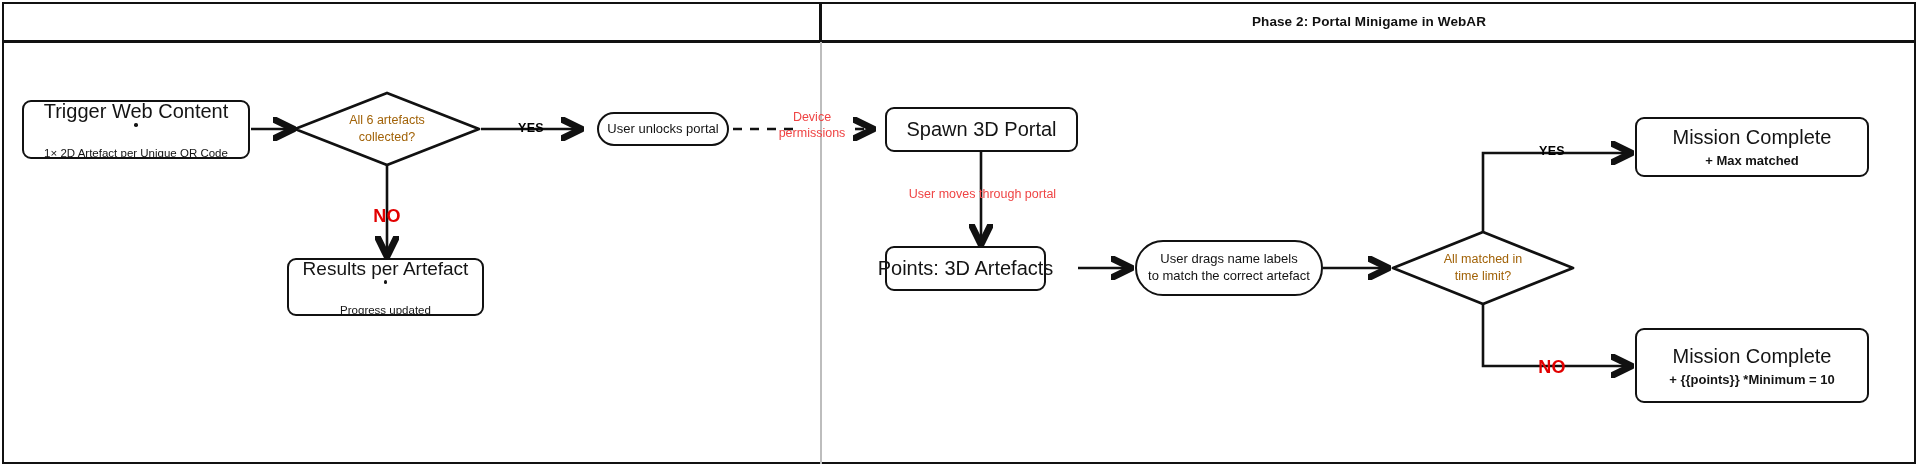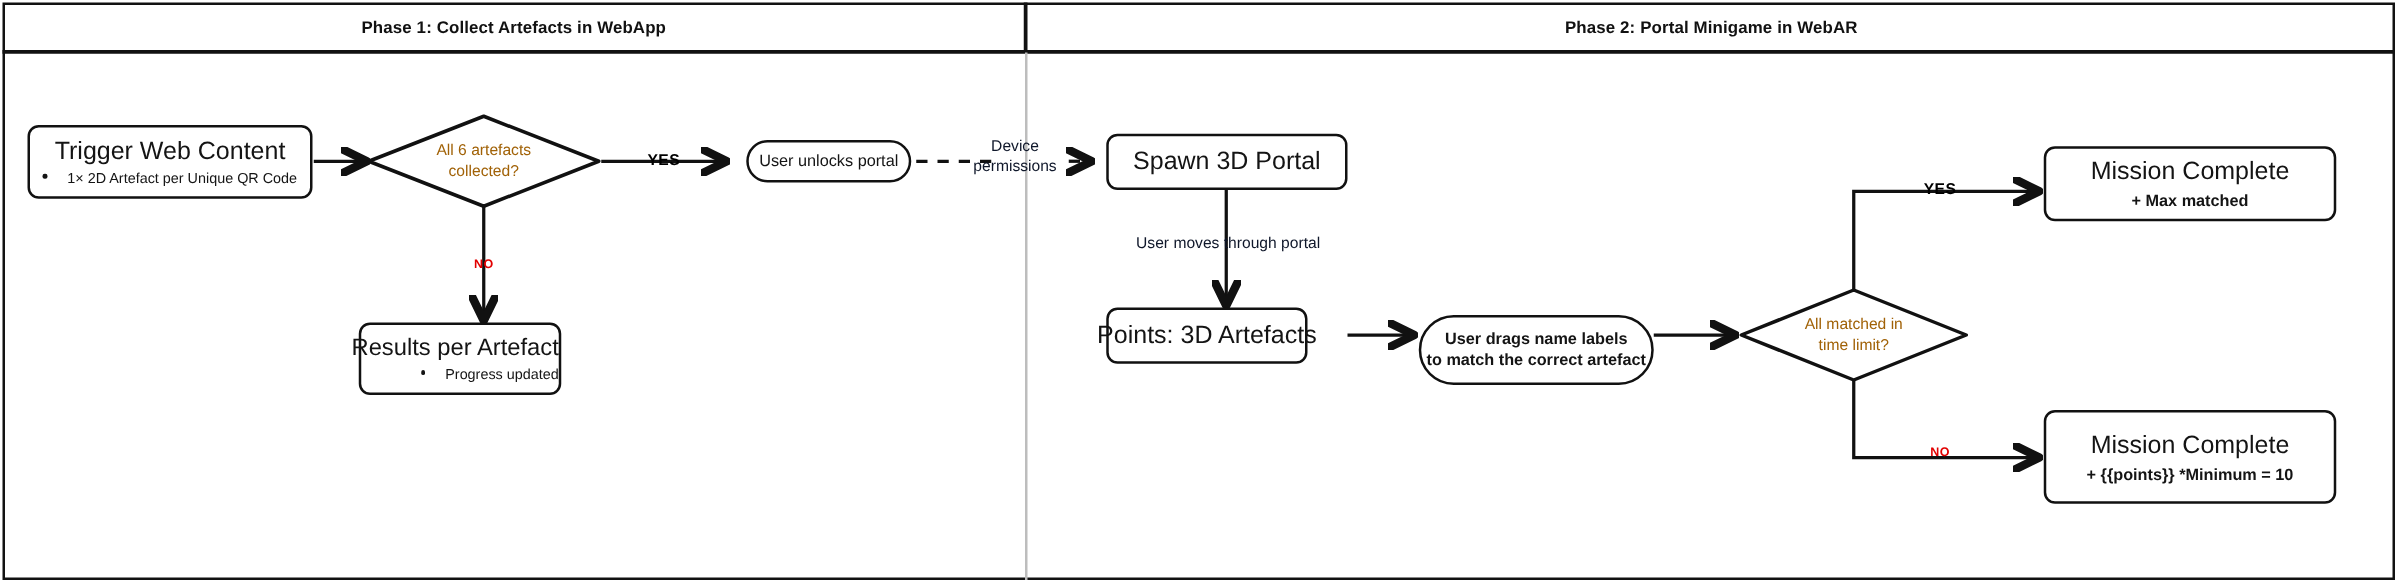--- a/index.html
+++ b/index.html
@@ -37,53 +37,52 @@
 
   
   .node{ position:absolute; background:#fff; border:2.6px solid #111; display:flex;
          flex-direction:column; align-items:center; justify-content:center; text-align:center; }
   .rect{ border-radius:9px; }
   .pill{ border-radius:999px; border-width:2.8px; }
   .node .title{ font-size:20px; line-height:1.15; color:#141414; font-weight:400; white-space:nowrap; }
   .node .title.sm{ font-size:19px; }
   .node .sub{ font-size:11.5px; color:#141414; margin-top:4px; white-space:nowrap; }
   .node .sub.b{ font-weight:700; font-size:13px; }
-  .bulletline{ display:flex; align-items:center; gap:16px; }
+  .bulletline{ display:flex; align-items:center; gap:16px;flex-direction:column; }
   .bulletline .dot{ width:3.5px; height:3.5px; border-radius:50%; background:#141414; display:inline-block; }
   .pill .ptext{ font-size:13px; line-height:1.3; color:#141414; white-space:nowrap; }
 
   
   .diamond{ position:absolute; }
   .diamond svg{ display:block; overflow:visible; }
   .diamond .dlabel{
     position:absolute; inset:0; display:flex; flex-direction:column;
     align-items:center; justify-content:center; font-size:12.5px; line-height:1.35; color:#a16207;
   }
 
   
   .edge{ position:absolute; left:0; top:0; width:1920px; height:468px; pointer-events:none; overflow:visible; }
   .edge line, .edge path, .edge polyline{ stroke:#111; stroke-width:2.6px; fill:none; }
   .edge .dashed{ stroke-dasharray:9 8; }
 
   
-  .elabel{ position:absolute; font-size:12.5px; line-height:1.3; text-align:center; color:#0f172a; white-space:nowrap; }
+  .elabel{ position:absolute; font-size:12.5px; line-height:1.3; text-align:center; color:#ef4444; white-space:nowrap; }
   .elabel.yes{ color:#000000; font-weight:700; font-size:12.5px; letter-spacing:.3px; }
-  .elabel.no{ color:#e20000; font-weight:700; font-size:10px; letter-spacing:.3px; }
+  .elabel.no{ color:#e20000; font-weight:700; font-size:18px; letter-spacing:.3px; }
 </style>
 </head>
 <body>
 
 <div id="canvas">
 
   <div class="frame-outer"></div>
   <div class="header-rule"></div>
   <div class="lane-divider-top"></div>
   <div class="lane-divider-body"></div>
 
-  <div class="lane-header l1">Phase 1: Collect Artefacts in WebApp</div>
   <div class="lane-header l2">Phase 2: Portal Minigame in WebAR</div>
 
   <svg class="edge">
     <defs>
       <marker id="ah" markerWidth="9" markerHeight="9" refX="7.4" refY="4.5" orient="auto">
         <path d="M0,0.6 L8,4.5 L0,8.4" fill="none" stroke="#111" stroke-width="2.2" stroke-linecap="round" stroke-linejoin="round"></path>
       </marker>
     </defs>
 
     <line x1="251" y1="129" x2="292" y2="129" marker-end="url(#ah)"></line>
@@ -130,39 +129,39 @@
 
   <div class="node pill" style="left:597px; top:112px; width:132px; height:34px;">
     <div class="ptext">User unlocks portal</div>
   </div>
 
   <div class="elabel" style="left:757px; top:109px; width:110px;">
     <div>Device</div>
     <div>permissions</div>
   </div>
 
-  <div class="node rect" style="left:287px; top:258px; width:162px; height:58px;align-items:flex-end;">
+  <div class="node rect" style="left:287px; top:258px; width:197px; height:58px;">
     <div class="title sm">Results per Artefact</div>
     <div class="bulletline">
       <span class="dot"></span>
       <span class="sub">Progress updated</span>
     </div>
   </div>
 
   <div class="node rect" style="left:885px; top:107px; width:193px; height:45px;">
     <div class="title">Spawn 3D Portal</div>
   </div>
 
   <div class="elabel" style="left:905px; top:186px; width:155px;">User moves through portal</div>
 
   <div class="node rect" style="left:885px; top:246px; width:161px; height:45px;">
     <div class="title">Points: 3D Artefacts</div>
   </div>
 
-  <div class="node pill" style="left:1135px; top:252px; width:188px; height:56px;font-weight:bold;">
+  <div class="node pill" style="left:1135px; top:240px; width:188px; height:56px;">
     <div class="ptext">User drags name labels</div>
     <div class="ptext">to match the correct artefact</div>
   </div>
 
   <div class="diamond" style="left:1390px; top:229px; width:186px; height:78px;">
     <svg width="186" height="78" viewBox="0 0 186 78">
       <polygon points="93,3 183,39 93,75 3,39" fill="#fff" stroke="#111" stroke-width="2.8" stroke-linejoin="round"></polygon>
     </svg>
     <div class="dlabel">
       <span>All matched in</span>

